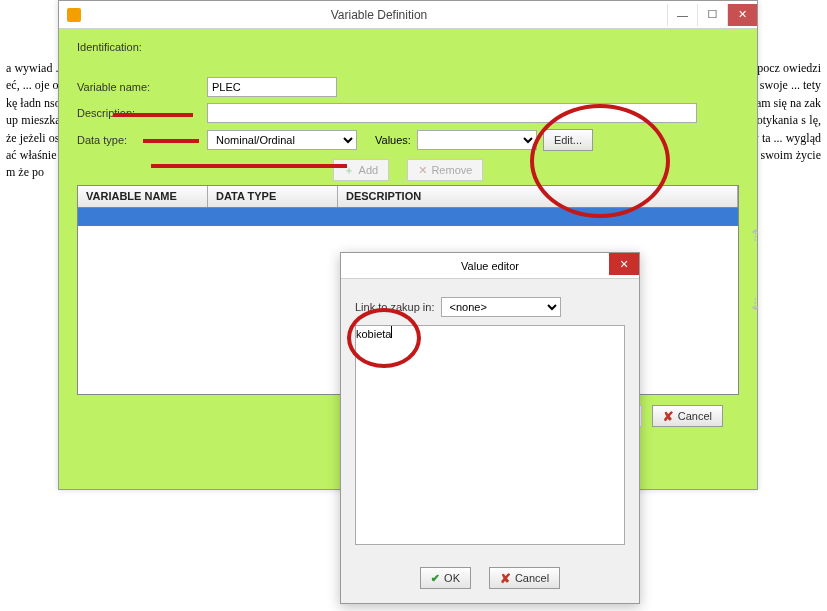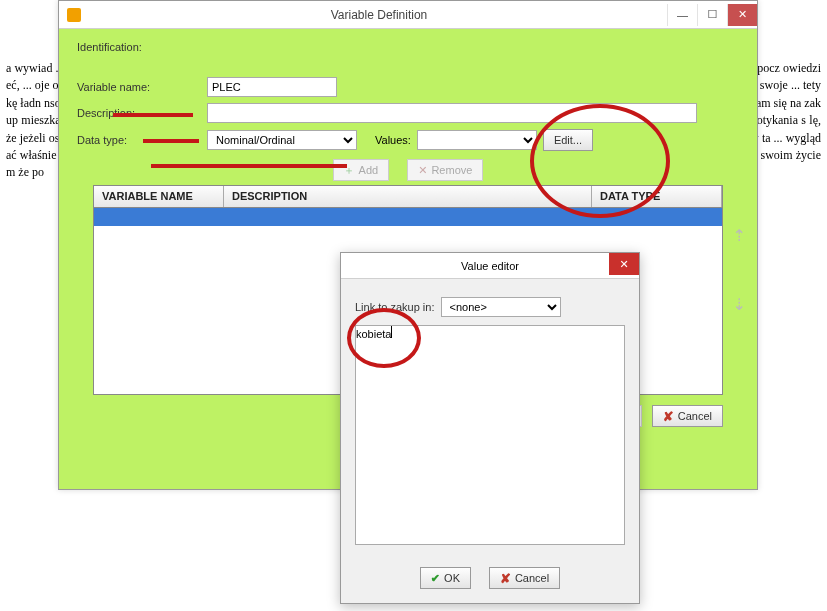--- a/index.html
+++ b/index.html
@@ -17,21 +17,21 @@
   .row{display:flex;align-items:center;margin:6px 0}
   .lab{width:130px;text-align:left;padding-right:8px;color:#333}
   input.fld,select.fld{border:1px solid #aaa;background:#fff;height:20px;padding:0 4px;font-size:11px}
   .name-fld{width:130px}
   .desc-fld{width:490px}
   .type-fld{width:150px}
   .vals-fld{width:120px}
   .btn{border:1px solid #999;background:linear-gradient(#fefefe,#e4e4e4);height:22px;padding:0 10px;display:inline-flex;align-items:center;gap:4px;color:#333;cursor:pointer}
   .btn.disabled{color:#aaa;border-color:#ccc;background:#f4f4f4}
   .toolbar{display:flex;justify-content:center;gap:18px;margin:8px 0 4px}
-  .table{margin:4px 16px 0;border:1px solid #888;background:#fff;height:210px;position:relative}
+  .table{margin:4px 0 0;border:1px solid #888;background:#fff;height:210px;position:relative}
   .thead{display:flex;background:linear-gradient(#fdfdfd,#e7e7e7);border-bottom:1px solid #888;height:22px}
   .th{border-right:1px solid #aaa;padding:4px 8px;font-weight:bold;font-size:11px;color:#222}
   .th1{width:130px}.th2{width:130px}.th3{flex:1}
   .selrow{height:18px;background:#3a7bd5}
   .scrolls{position:absolute;right:-24px;top:40px;display:flex;flex-direction:column;gap:50px}
   .scroll{font-size:16px;color:#bbb}
   .footer{display:flex;justify-content:flex-end;gap:10px;padding:10px 16px 0 0}
   
   .dialog{position:absolute;left:340px;top:252px;width:300px;height:352px;background:#f0f0f0;border:1px solid #999;z-index:30;box-shadow:0 3px 12px rgba(0,0,0,.25)}
   .dlgtitle{height:26px;background:#fff;display:flex;align-items:center;justify-content:center;position:relative;border-bottom:1px solid #d0d0d0}
@@ -96,22 +96,22 @@
       </span>
       <span class="btn disabled">
         <span style="color:#caa">✕</span>
         <span>Remove</span>
       </span>
     </div>
 
     <div class="table">
       <div class="thead">
         <div class="th th1">VARIABLE NAME</div>
+        <div class="th th2">DATA TYPE</div>
         <div class="th th3">DESCRIPTION</div>
-        <div class="th th2">DATA TYPE</div>
       </div>
       <div class="selrow"></div>
       <div class="scrolls">
         <div class="scroll">⇡</div>
         <div class="scroll">⇣</div>
       </div>
     </div>
 
     <div class="footer">
       <button class="btn disabled">

